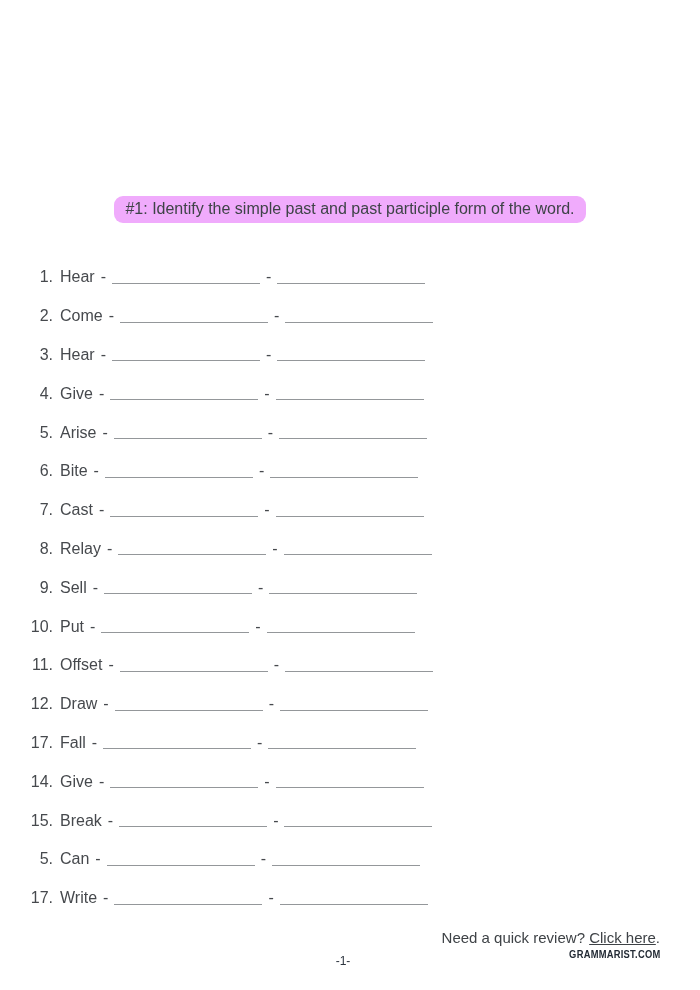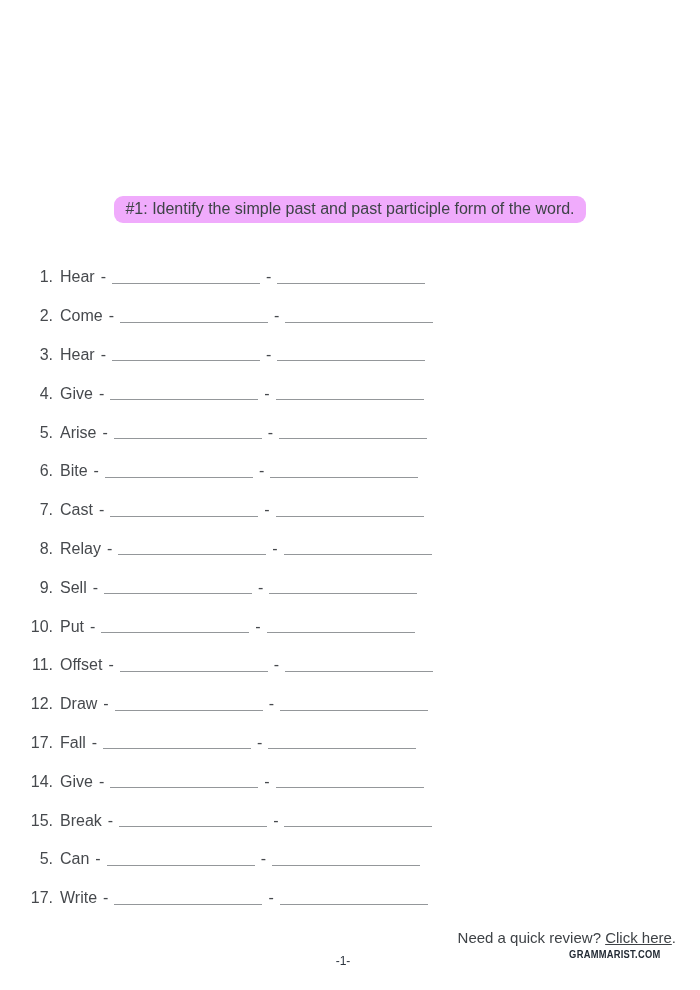--- a/index.html
+++ b/index.html
@@ -86,21 +86,21 @@
     height: 0;
     border-bottom: 1.5px solid #94979a;
     position: relative;
     top: 6px;
   }
 
   
   .review {
     position: absolute;
     top: 929px;
-    right: 24px;
+    right: 40px;
     font-size: 15px;
     color: #3e4246;
     white-space: nowrap;
     margin-left: 11px;
   }
   .review .link {
     text-decoration: underline;
     color: #3e4246;
     cursor: pointer;
   }

